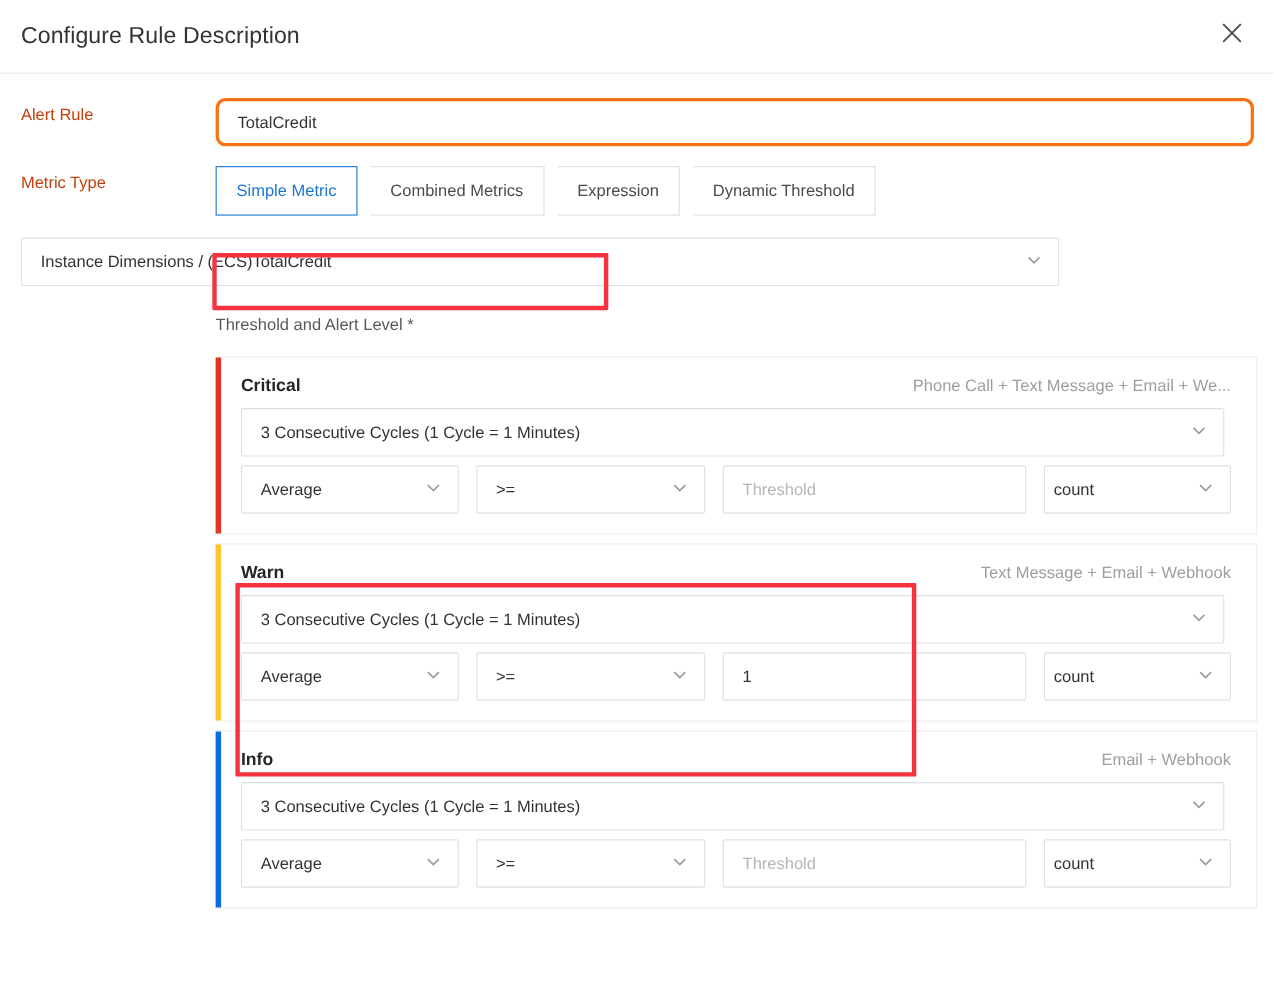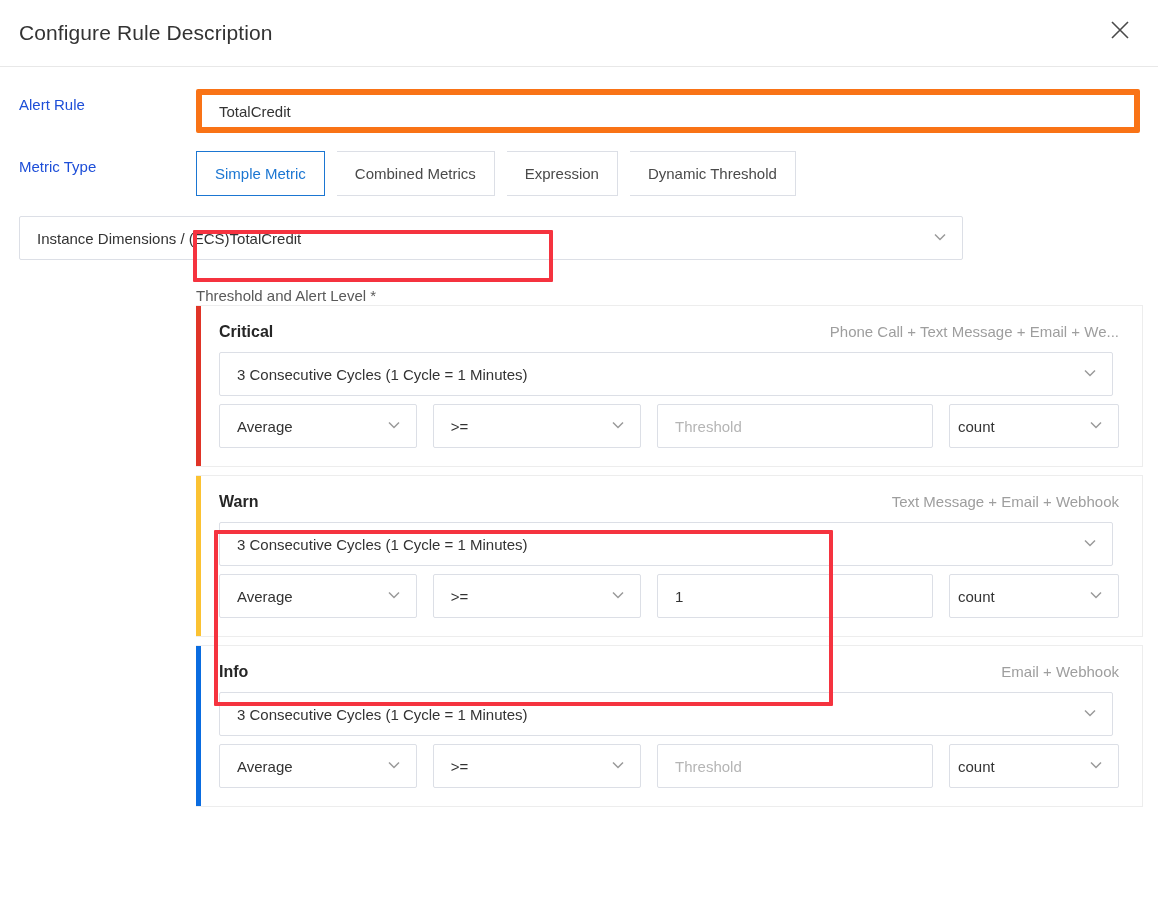--- a/index.html
+++ b/index.html
@@ -46,36 +46,36 @@
 
   .form-row {
     display: flex;
     align-items: flex-start;
     padding-left: 19px;
   }
   .form-label {
     width: 177px;
     flex: 0 0 177px;
     font-size: 15px;
-    color: #1d4ed8;
+    color: #c2410c;
     line-height: 20px;
     padding-top: 6px;
   }
   .form-field { flex: 1 1 auto; position: relative; }
 
   .row-alert-rule { margin-top: 22px; }
   .row-metric-type { margin-top: 18px; }
   .row-metric { margin-top: 20px; }
 
   
   .text-input {
     width: 944px;
     height: 44px;
-    border: 6px solid #f97316;
-    border-radius: 2px;
+    border: 3px solid #f97316;
+    border-radius: 9px;
     background: #fff;
     font-size: 15px;
     color: #333;
     padding: 0 17px;
     line-height: 42px;
     font-family: "Liberation Sans", sans-serif;
     outline: none;
   }
   .text-input::placeholder { color: #b5b5b5; }
 
@@ -138,21 +138,21 @@
   }
 
   
   .threshold-wrap {
     margin-top: 27px;
     margin-left: 196px;
   }
   .threshold-caption {
     font-size: 15px;
     color: #595959;
-    margin-bottom: 1px;
+    margin-bottom: 20px;
   }
 
   .level-card {
     position: relative;
     width: 947px;
     background: #fff;
     border: 1px solid #ededed;
     border-left: none;
     margin-bottom: 8px;
     padding: 17px 23px 18px 23px;

